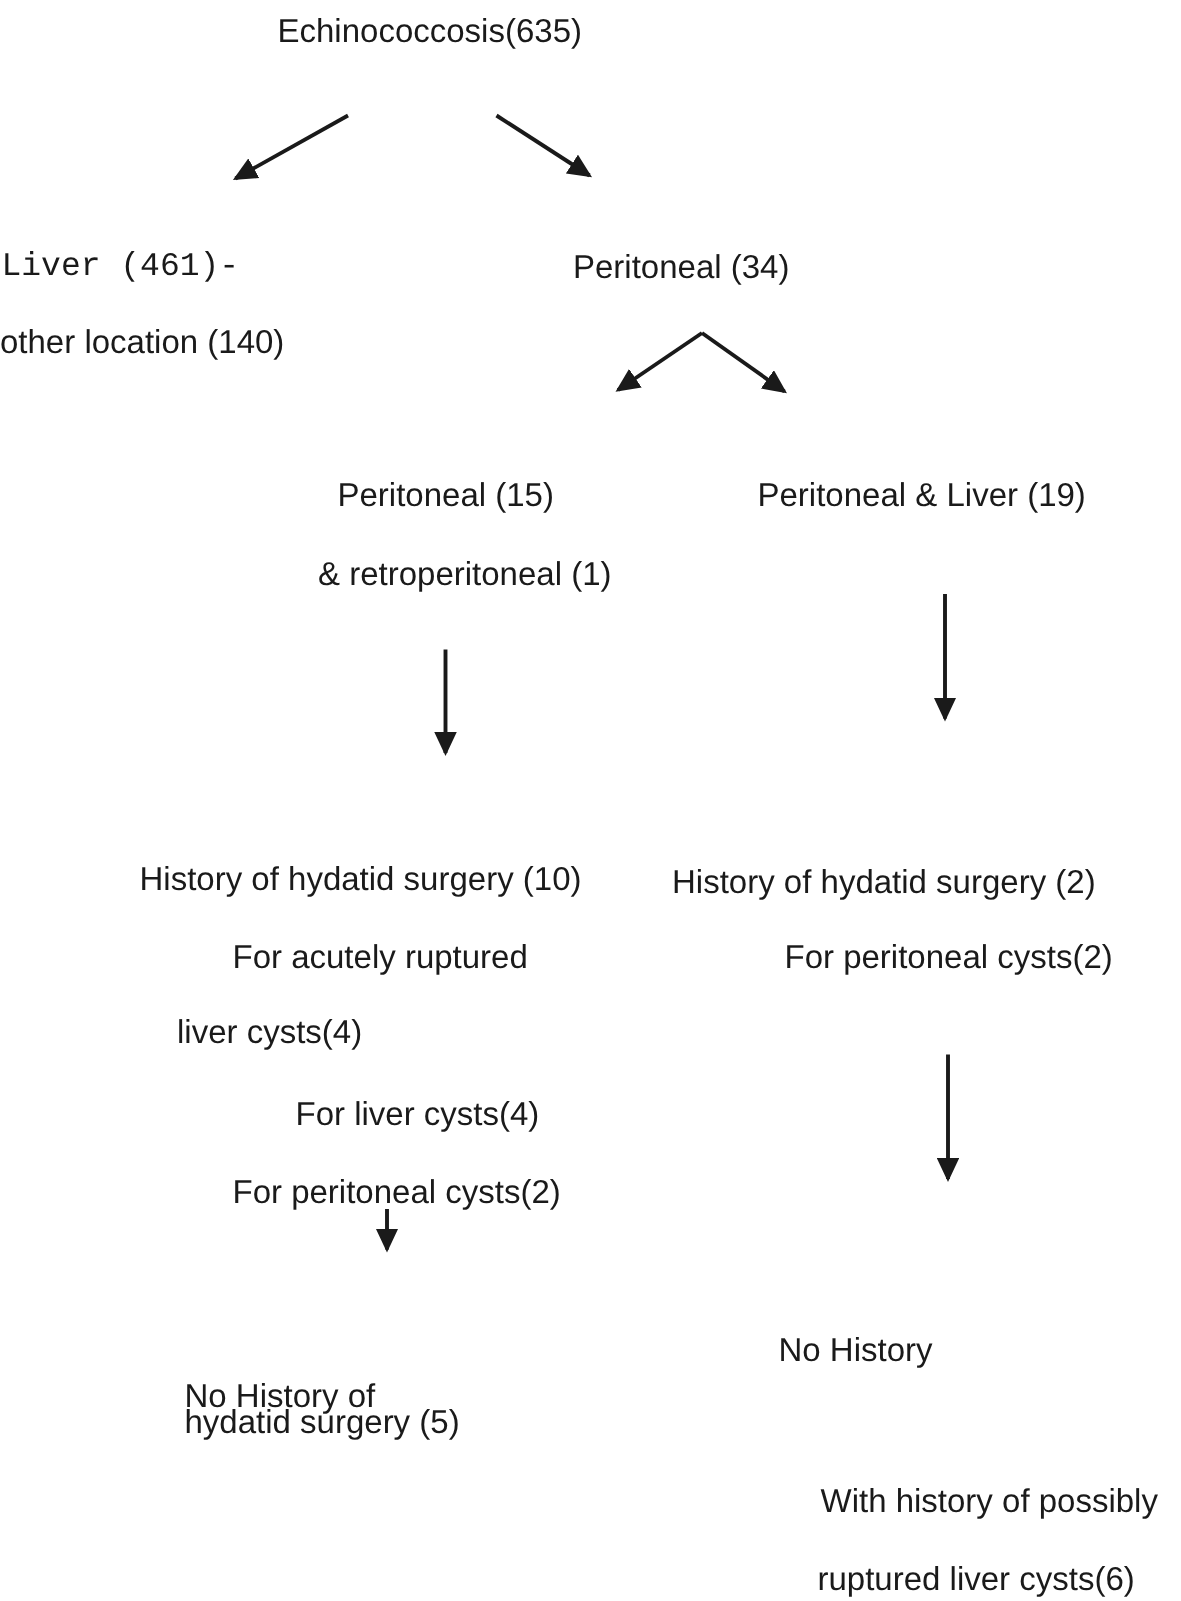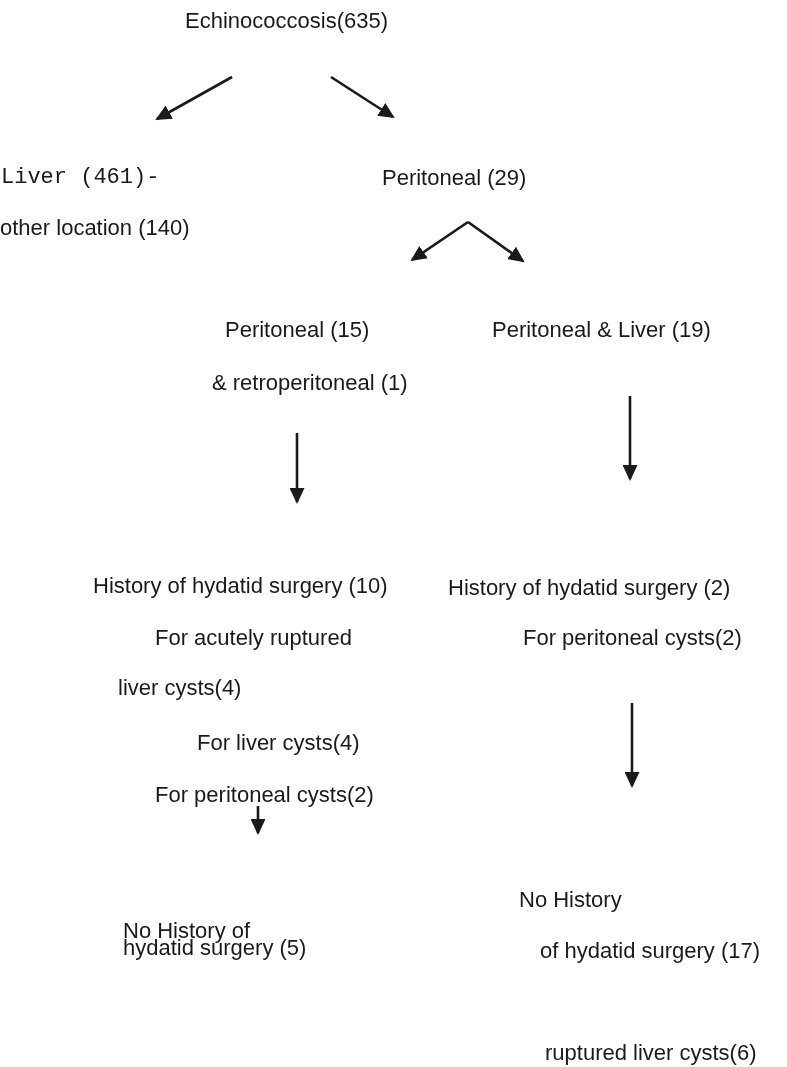--- a/index.html
+++ b/index.html
@@ -66,36 +66,36 @@
     <line x1="258" y1="806" x2="258" y2="833" marker-end="url(#ah)"></line>
 
     <line x1="632" y1="703" x2="632" y2="786" marker-end="url(#ah)"></line>
   </svg>
 
   <span class="t" style="left:185px; top:8px;">Echinococcosis(635)</span>
 
   <span class="t" style="left:1px; top:165px;font-family:Liberation Mono, monospace;">Liver (461)-</span>
   <span class="t" style="left:0px; top:215px;">other location (140)</span>
 
-  <span class="t" style="left:382px; top:165px;">Peritoneal (29)</span>
+  <span class="t" style="left:382px; top:165px;">Peritoneal (34)</span>
 
   <span class="t" style="left:225px; top:317px;text-align:center;">Peritoneal (15)</span>
   <span class="t" style="left:212px; top:370px;">&amp; retroperitoneal (1)</span>
 
-  <span class="t" style="left:492px; top:317px;">Peritoneal &amp; Liver (19)</span>
+  <span class="t" style="left:505px; top:317px;">Peritoneal &amp; Liver (19)</span>
 
   <span class="t" style="left:93px; top:573px;">History of hydatid surgery (10)</span>
   <span class="t" style="left:155px; top:625px;">For acutely ruptured</span>
   <span class="t" style="left:118px; top:675px;">liver cysts(4)</span>
   <span class="t" style="left:155px; top:730px;margin-left:42px;">For liver cysts(4)</span>
   <span class="t" style="left:155px; top:782px;">For peritoneal cysts(2)</span>
 
   <span class="t" style="left:448px; top:575px;">History of hydatid surgery (2)</span>
   <span class="t" style="left:523px; top:625px;">For peritoneal cysts(2)</span>
 
   <span class="t" style="left:123px; top:883px;margin-top:35px;">No History of</span>
   <span class="t" style="left:123px; top:935px;">hydatid surgery (5)</span>
 
   <span class="t" style="left:519px; top:887px;">No History</span>
-  <span class="t" style="left:540px; top:938px;">of hydatid surgery (17)</span>
+  <span class="t" style="left:547px; top:988px;">With history of possibly</span>
   <span class="t" style="left:545px; top:1040px;">ruptured liver cysts(6)</span>
 
 </div>
 
 </body></html>

